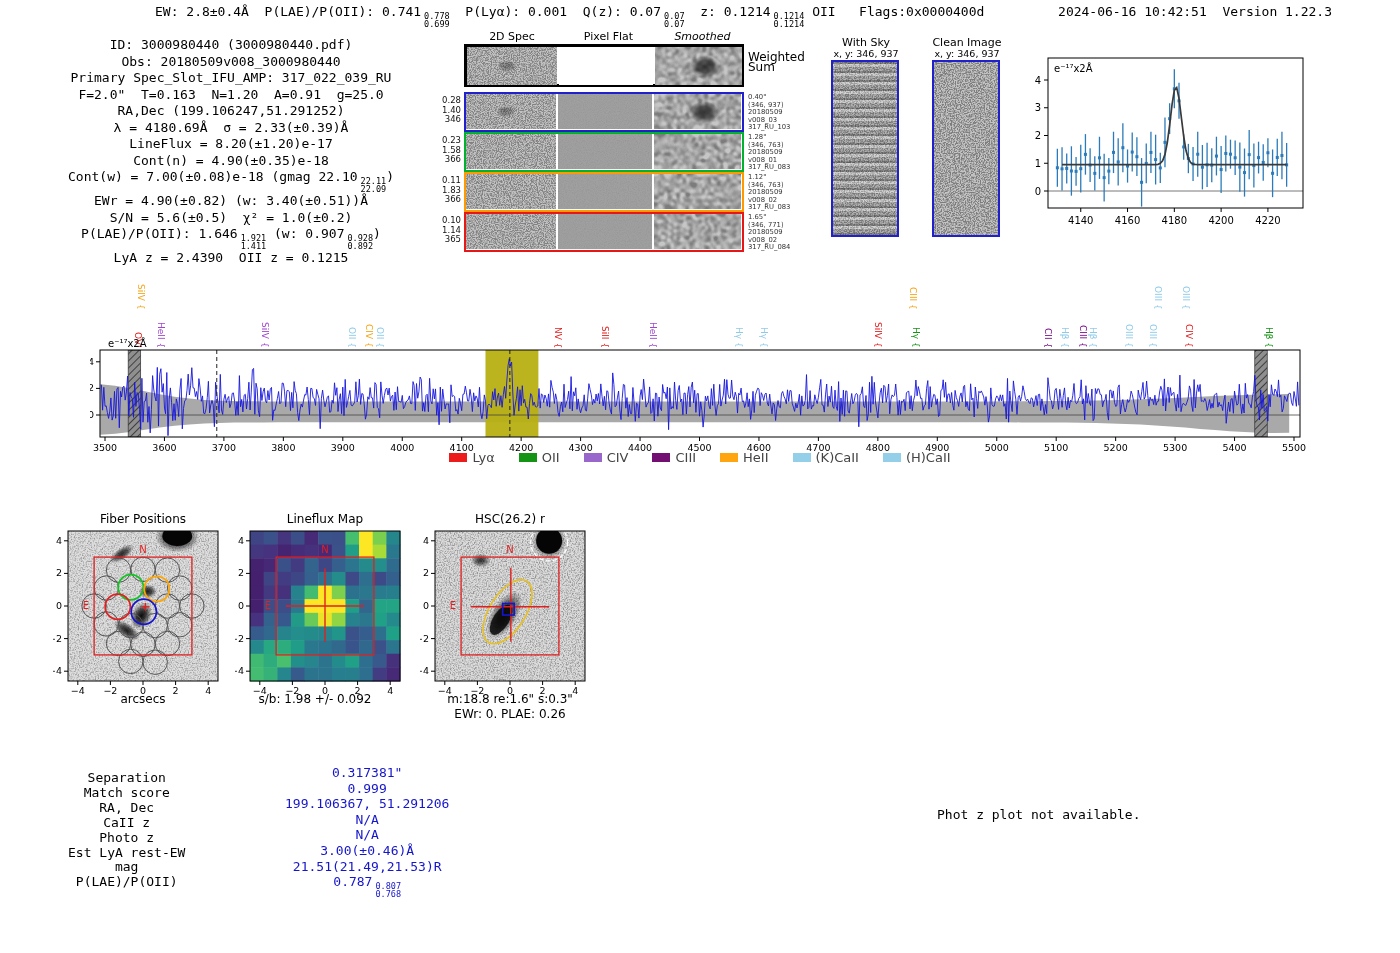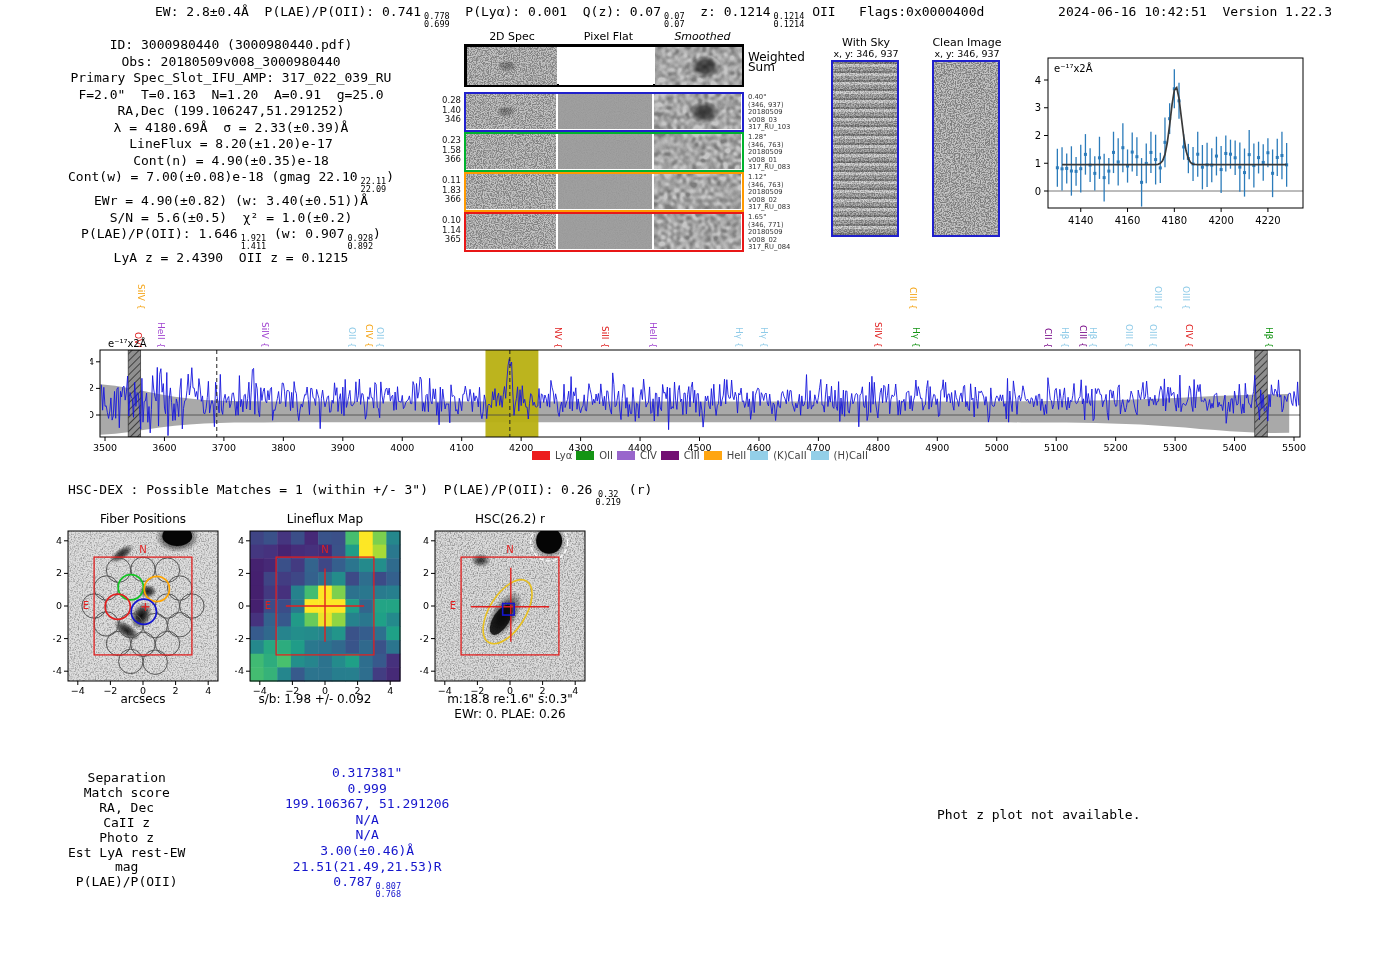--- a/index.html
+++ b/index.html
@@ -21,21 +21,21 @@
   .stripes{position:absolute;inset:0;background:repeating-linear-gradient(180deg,
      rgba(20,20,20,0.30) 0px,rgba(20,20,20,0.30) 2px,rgba(255,255,255,0.25) 2px,
      rgba(255,255,255,0.25) 5px, rgba(90,90,90,0.18) 5px, rgba(90,90,90,0.18) 9px);}
   .speclbl-l{position:absolute;font-size:8.5px;line-height:9.5px;text-align:right;
      font-family:"DejaVu Sans","Liberation Sans",sans-serif;color:#111;}
   .speclbl-r{position:absolute;font-size:6.8px;line-height:7.6px;color:#333;
      font-family:"DejaVu Sans","Liberation Sans",sans-serif;white-space:pre;}
   .speclbl-r0{position:absolute;font-size:12px;line-height:10px;color:#000;white-space:pre;}
   .emis{position:absolute;writing-mode:vertical-rl;font-size:9px;letter-spacing:0;
      white-space:nowrap;font-family:"DejaVu Sans","Liberation Sans",sans-serif;}
-  #legend{display:flex;gap:4px;justify-content:center;font-size:10px;color:#444;align-items:center;}
+  #legend{display:flex;gap:24px;justify-content:center;font-size:13px;color:#444;align-items:center;}
   .lgitem{display:flex;align-items:center;gap:5px;}
   .lgbox{width:18px;height:9px;display:inline-block;}
   #hscline{font-size:13px;white-space:pre;}
   .tbl-l{font-size:13px;line-height:14.9px;white-space:pre;}
   .tbl-v{font-size:13px;line-height:15.6px;white-space:pre;color:#1515cc;}
   #photz{font-size:13px;white-space:pre;}
 </style>
 </head>
 <body>
 
@@ -502,21 +502,20 @@
       <span class="lgitem">
         <span class="lgbox" style="background: rgb(147, 207, 232);"></span>
         <span>(K)CaII</span>
       </span>
       <span class="lgitem">
         <span class="lgbox" style="background: rgb(147, 207, 232);"></span>
         <span>(H)CaII</span>
       </span>
     </div>
 
-  <div id="hscline" class="abs mono" style="left:68px;top:482px;"><span>HSC-DEX : Possible Matches = 1 (within +/- 3")  P(LAE)/P(OII): 0.26</span><span class="stk"><span>0.32</span><span>0.219</span></span><span> (r)</span></div>
 
   <div class="abs cuttitle" style="left:68px;top:512px;width:150px;">Fiber Positions</div>
   <div class="abs cuttitle" style="left:250px;top:512px;width:150px;">Lineflux Map</div>
   <div class="abs cuttitle" style="left:420px;top:512px;width:180px;">HSC(26.2) r</div>
 
   <svg id="fiber" class="abs" style="left:53px;top:524px;" width="175" height="172">
       <defs>
         <filter id="fibn" x="0%" y="0%" width="100%" height="100%">
           <feTurbulence type="fractalNoise" baseFrequency="0.75" numOctaves="2" seed="5" stitchTiles="stitch"></feTurbulence>
           <feColorMatrix type="matrix" values="0 0 0 0 0.32  0 0 0 0 0.32  0 0 0 0 0.32  1.7 1.7 1.7 0 -2.35"></feColorMatrix>

